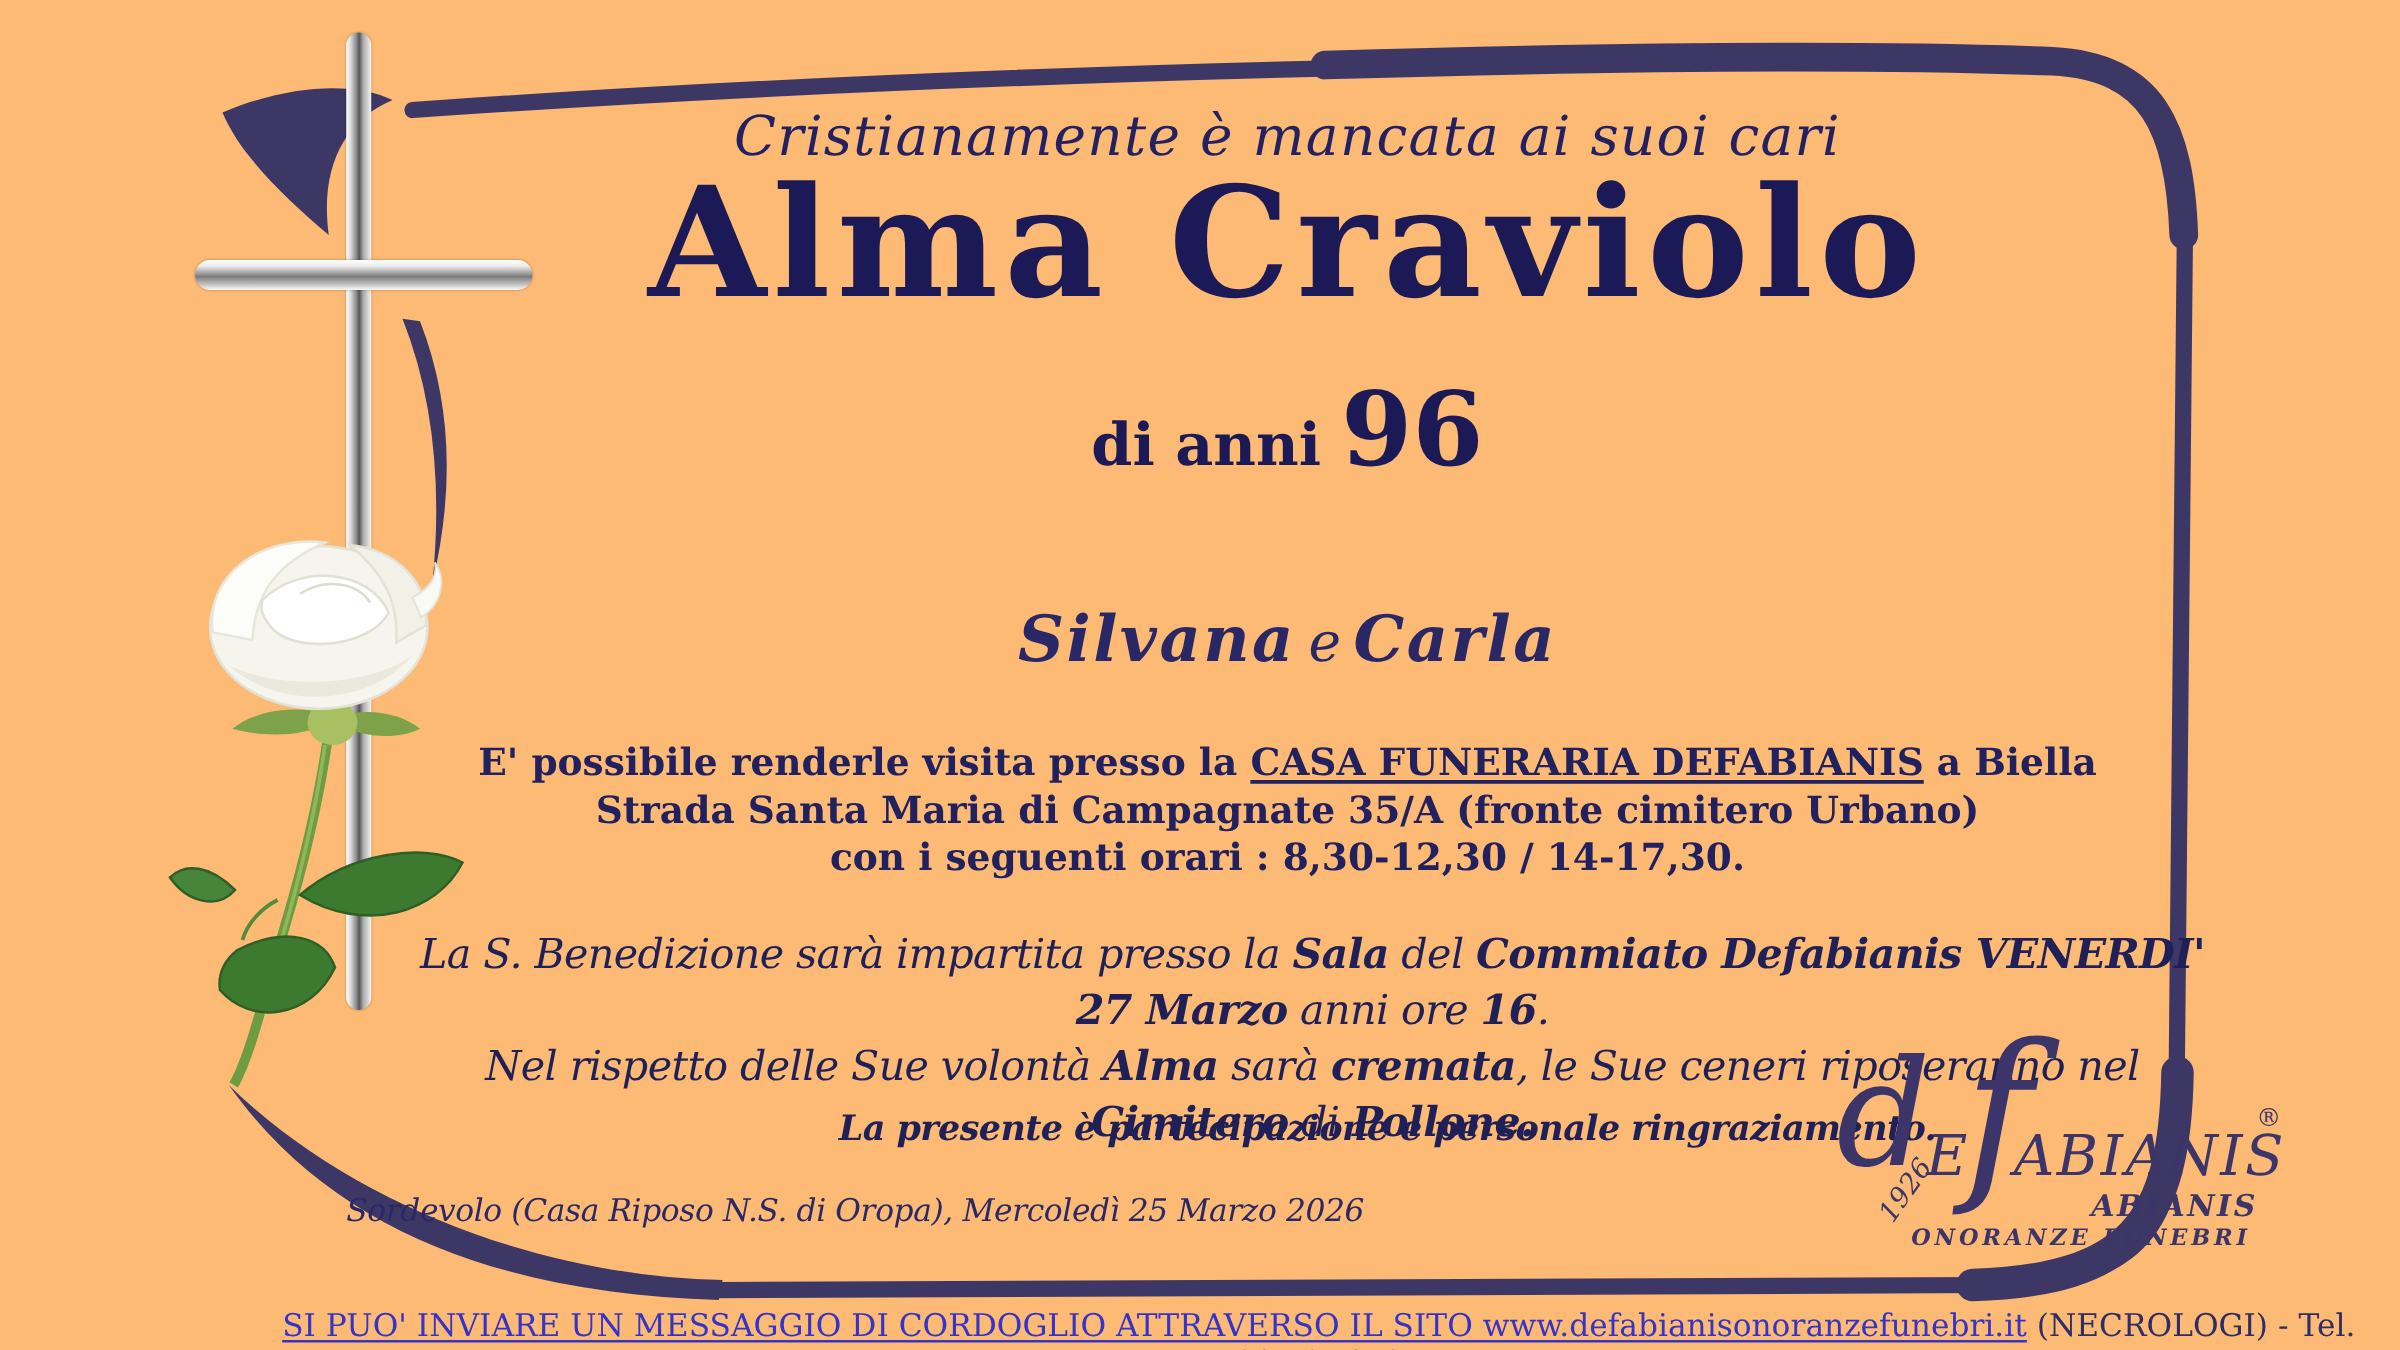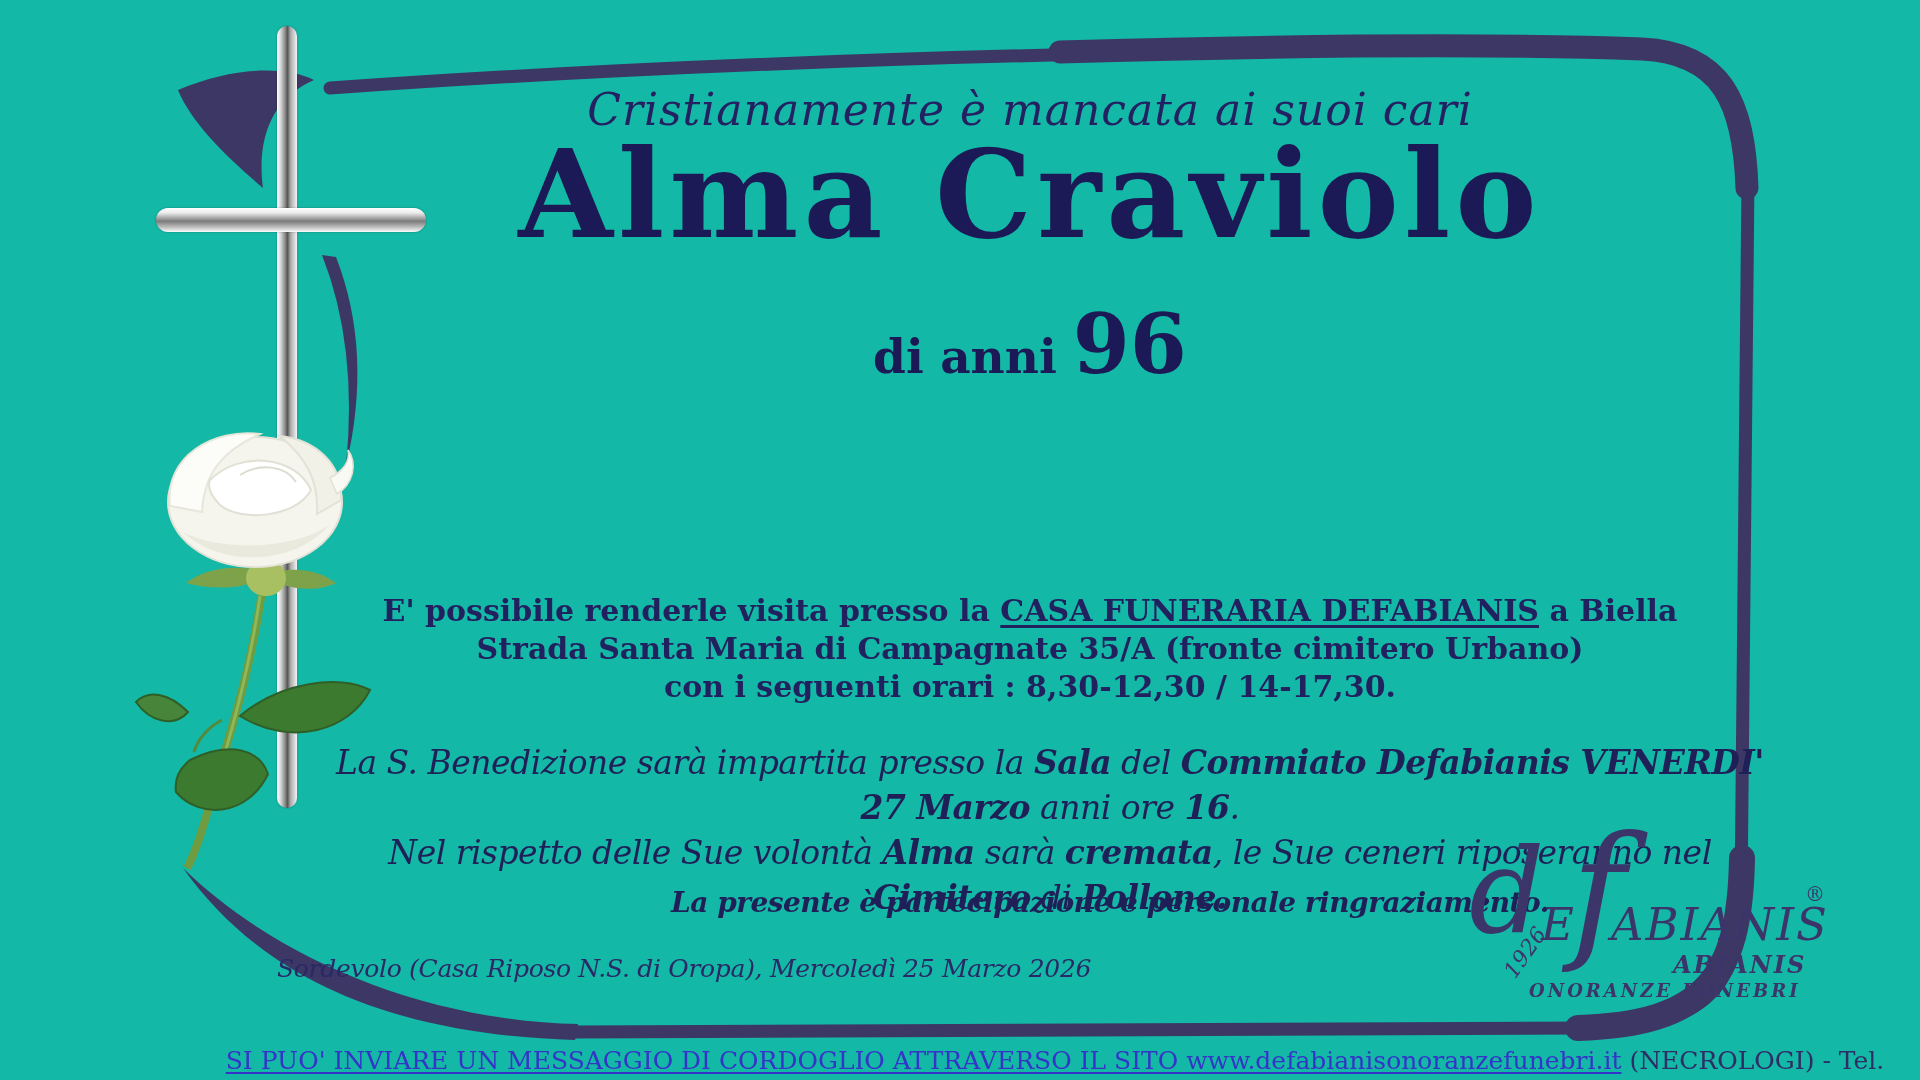--- a/index.html
+++ b/index.html
@@ -1,16 +1,16 @@
 <!DOCTYPE html>
 <html><head>
 <meta charset="utf-8">
 <style>
   html,body{margin:0;padding:0;background:#ffffff;}
-  .canvas{position:relative;width:1920px;height:1080px;background:#14b8a6;overflow:hidden;
+  .canvas{position:relative;width:1920px;height:1080px;background:#fdba74;overflow:hidden;
           font-family:"DejaVu Serif", serif;color:#232162;}
   svg{display:block;}
 
   
   .frame-svg{position:absolute;left:0;top:0;z-index:1;}
 
   
   .cross-v{position:absolute;left:277px;top:26px;width:20px;height:782px;z-index:2;
            border-radius:10px;
            background:linear-gradient(90deg,#ffffff 0%,#dedede 16%,#8d8d8d 40%,#565656 52%,#ababab 68%,#f4f4f4 100%);
@@ -103,20 +103,23 @@
 
   <div class="txt intro">Cristianamente è mancata ai suoi cari</div>
 
   <div class="txt title">Alma Craviolo</div>
 
   <div class="txt age-line">
     <span class="age-prefix">di anni</span><span class="age-num">96</span>
   </div>
 
 
+  <div class="txt names">
+    <span class="nm">Silvana</span><span class="conj">e</span><span class="nm">Carla</span>
+  </div>
 
   <div class="txt visit">
     <div><span>E' possibile renderle visita presso la </span><span class="u">CASA FUNERARIA DEFABIANIS</span><span> a Biella</span></div>
     <div>Strada Santa Maria di Campagnate 35/A (fronte cimitero Urbano)</div>
     <div>con i seguenti orari : 8,30-12,30 / 14-17,30.</div>
   </div>
 
   <div class="txt ceremony">
     <div><span>La S. Benedizione sarà impartita presso la </span><b>Sala</b><span> del </span><b>Commiato Defabianis VENERDI' 27 Marzo</b><span> anni ore </span><b>16</b><span>.</span></div>
     <div><span>Nel rispetto delle Sue volontà </span><b>Alma</b><span> sarà </span><b>cremata</b><span>, le Sue ceneri riposeranno nel </span><b>Cimitero</b><span> di </span><b>Pollone.</b></div>

